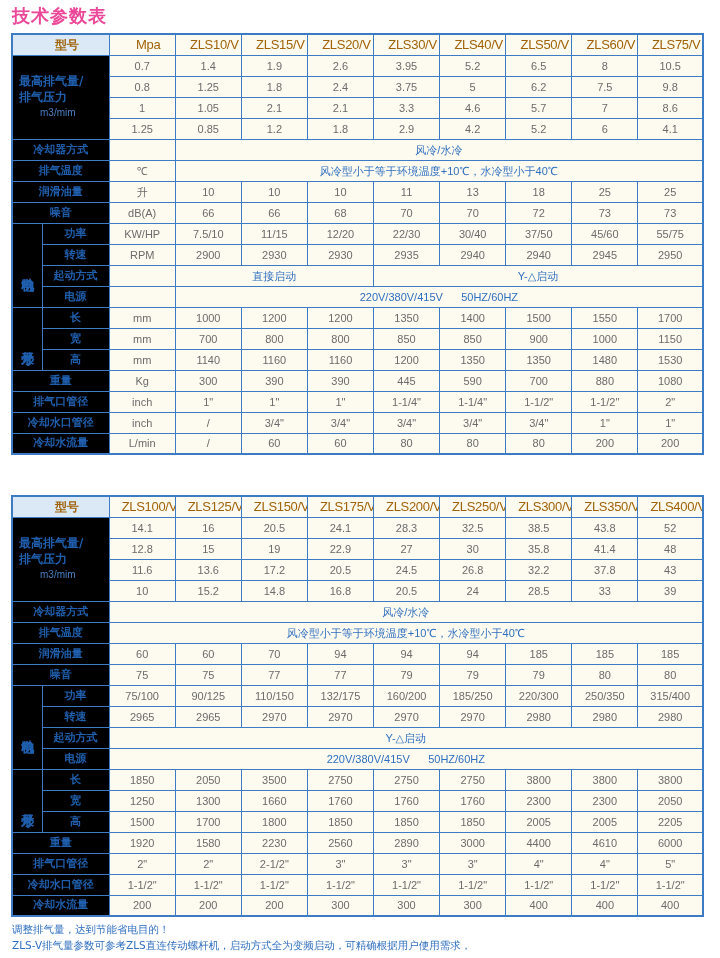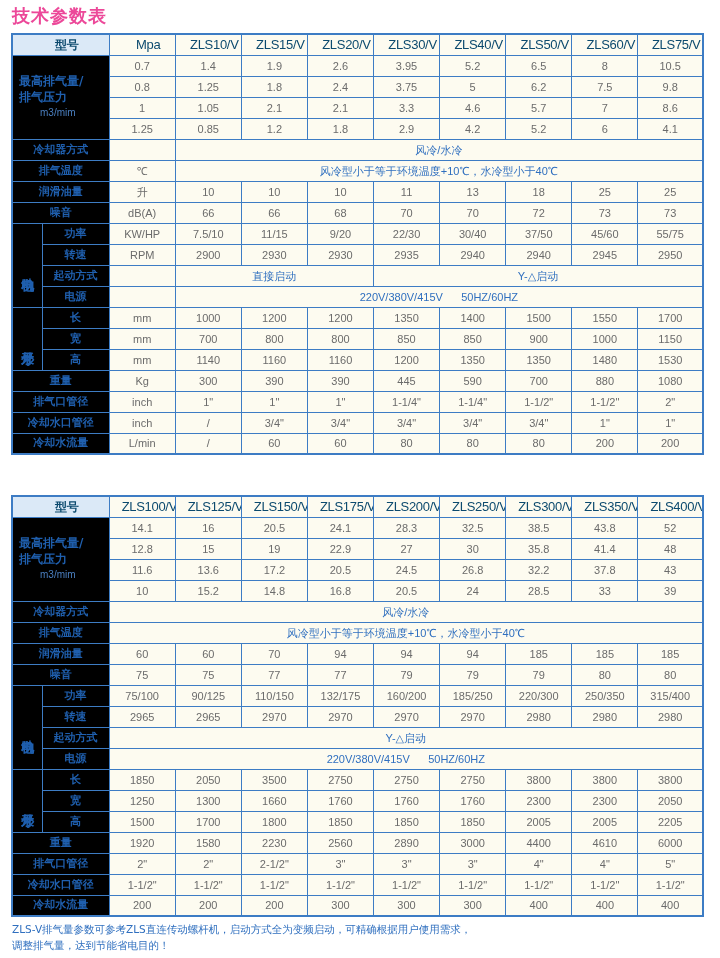--- a/index.html
+++ b/index.html
@@ -1,21 +1,21 @@
 <!DOCTYPE html>
 <html><head>
 <meta charset="utf-8">
 <style>
   html, body { margin: 0; padding: 0; background: #ffffff; }
   body { width: 720px; height: 958px; position: relative; overflow: hidden; font-family: "DejaVu Sans", "Liberation Sans", sans-serif; }
   .title { position: absolute; left: 12px; top: 4px; font-size: 18px; font-weight: bold; color: #ec4899; letter-spacing: 1px; }
   table.spec { position: absolute; left: 11px; border-collapse: collapse; table-layout: fixed; background: #fdfbf0; border: 2px solid #3d7cc4; }
   table.spec td { border: 1px solid #3d7cc4; text-align: center; vertical-align: middle; font-family: "Liberation Sans", sans-serif; font-size: 11px; color: #6b6b6b; padding: 0; height: 19px; line-height: 14px; white-space: nowrap; overflow: hidden; }
   table.spec td.lbl { background: #000000; color: #1f5fae; font-weight: bold; font-family: "DejaVu Sans", sans-serif; font-size: 11px; }
-  table.spec td.hdr { color: #0c4a6e; font-size: 13px; font-weight: normal; letter-spacing: -0.3px; background: #fdfbf0; padding-left: 12px; }
+  table.spec td.hdr { color: #a16207; font-size: 13px; font-weight: normal; letter-spacing: -0.3px; background: #fdfbf0; padding-left: 12px; }
   table.spec td.hdr.lbl { background: #dbe9f7; font-size: 12px; font-weight: bold; }
   table.spec td.blue { color: #2f6fbf; text-align: center; }
   .vert { writing-mode: vertical-rl; text-orientation: upright; letter-spacing: 0px; font-size: 13px; line-height: 14px; }
   .airlbl { text-align: left !important; padding-left: 6px !important; line-height: 16px !important; font-size: 12px !important; }
   .airlbl .unit { display: block; text-align: center; padding-right: 12px; font-weight: normal; font-family: "Liberation Sans", sans-serif; font-size: 10px; color: #4a7fc0; }
   #t1 { top: 33px; width: 693px; }
   #t2 { top: 495px; width: 693px; }
   .footnote { position: absolute; left: 12px; top: 921px; font-size: 10.5px; line-height: 16px; color: #2f6fbf; font-family: "DejaVu Sans", sans-serif; }
 </style>
 </head>
@@ -132,21 +132,21 @@
         <td>72</td>
         <td>73</td>
         <td>73</td>
       </tr>
       <tr style="height: 21px;">
         <td class="lbl" rowspan="4"><span class="vert">电动机</span></td>
         <td class="lbl">功率</td>
         <td>KW/HP</td>
         <td>7.5/10</td>
         <td>11/15</td>
-        <td>9/20</td>
+        <td>12/20</td>
         <td>22/30</td>
         <td>30/40</td>
         <td>37/50</td>
         <td>45/60</td>
         <td>55/75</td>
       </tr>
       <tr style="height: 21px;">
         <td class="lbl">转速</td>
         <td>RPM</td>
         <td>2900</td>
@@ -480,15 +480,15 @@
         <td>300</td>
         <td>300</td>
         <td>400</td>
         <td>400</td>
         <td>400</td>
       </tr>
     </tbody>
 </table>
 
 <div class="footnote">
+  <div>调整排气量，达到节能省电目的！</div>
   <div>ZLS-V排气量参数可参考ZLS直连传动螺杆机，启动方式全为变频启动，可精确根据用户使用需求，</div>
-  <div>调整排气量，达到节能省电目的！</div>
 </div>
 
 </body></html>

